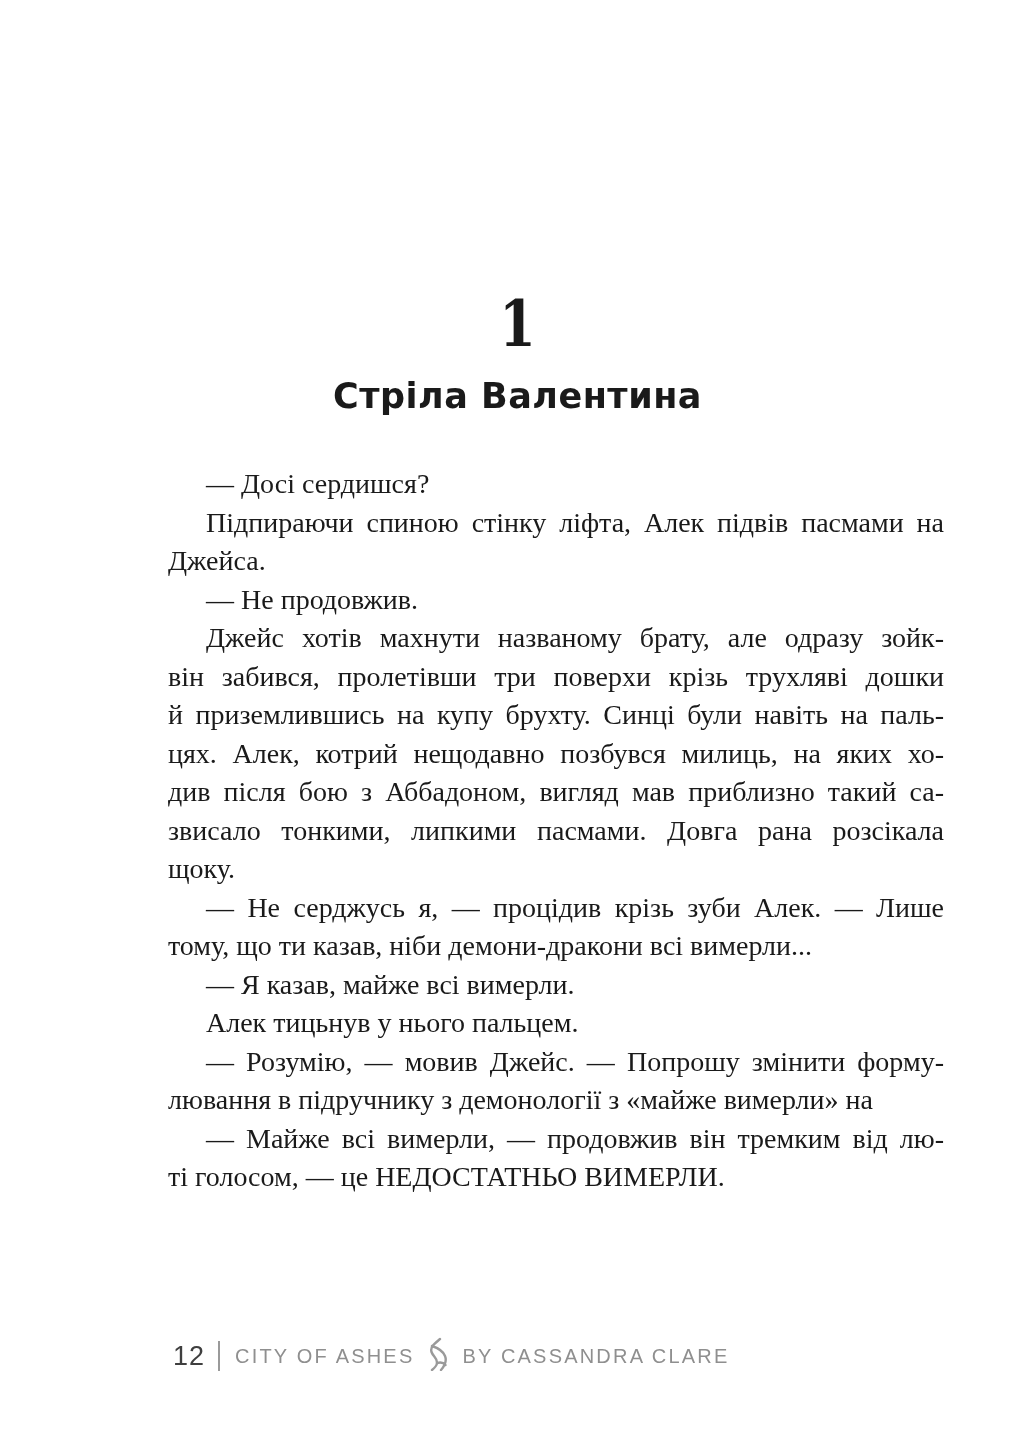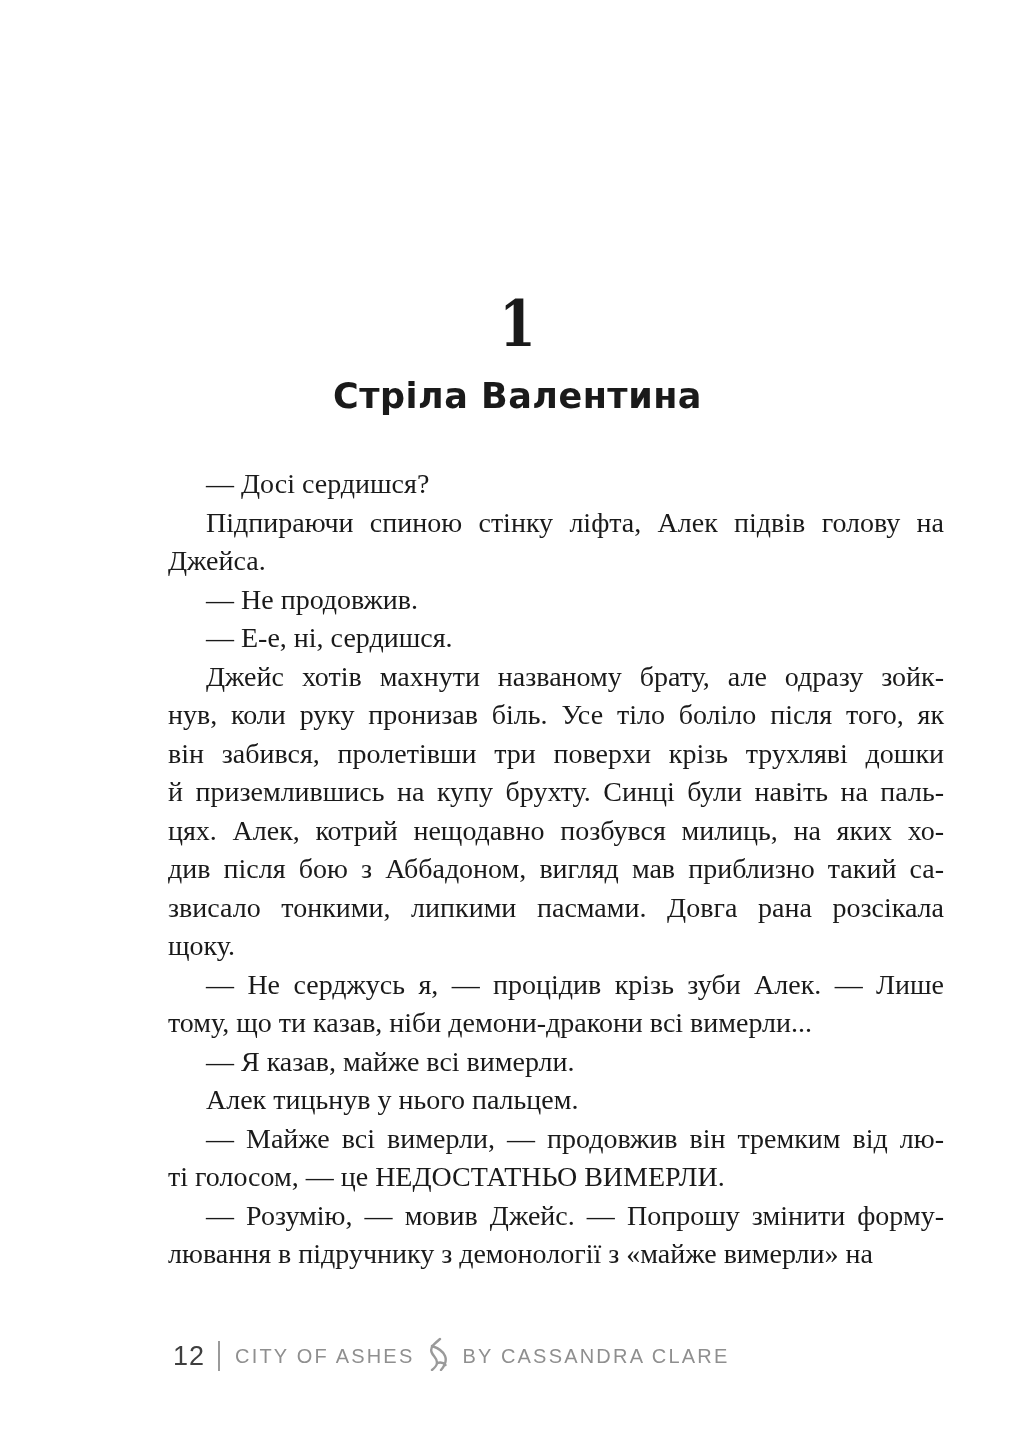--- a/index.html
+++ b/index.html
@@ -96,56 +96,52 @@
   <div class="chapter-head">
     <span class="chapter-number">1</span>
     <span class="chapter-title">Стріла Валентина</span>
   </div>
 
   <div class="body-text">
       <div class="para">
         <div class="line first">— Досі сердишся?</div>
       </div>
       <div class="para">
-        <div class="line just first">Підпираючи спиною стінку ліфта, Алек підвів голову на</div>
+        <div class="line just first">Підпираючи спиною стінку ліфта, Алек підвів пасмами на</div>
         <div class="line">Джейса.</div>
       </div>
       <div class="para">
         <div class="line first">— Не продовжив.</div>
       </div>
       <div class="para">
-        <div class="line first">— Е-е, ні, сердишся.</div>
-      </div>
-      <div class="para">
         <div class="line just first">Джейс хотів махнути названому брату, але одразу зойк-</div>
-        <div class="line just">нув, коли руку пронизав біль. Усе тіло боліло після того, як</div>
         <div class="line just">він забився, пролетівши три поверхи крізь трухляві дошки</div>
         <div class="line just">й приземлившись на купу брухту. Синці були навіть на паль-</div>
         <div class="line just">цях. Алек, котрий нещодавно позбувся милиць, на яких хо-</div>
         <div class="line just">див після бою з Аббадоном, вигляд мав приблизно такий са-</div>
         <div class="line just">звисало тонкими, липкими пасмами. Довга рана розсікала</div>
         <div class="line">щоку.</div>
       </div>
       <div class="para">
         <div class="line just first">— Не серджусь я, — процідив крізь зуби Алек. — Лише</div>
         <div class="line">тому, що ти казав, ніби демони-дракони всі вимерли...</div>
       </div>
       <div class="para">
         <div class="line first">— Я казав, майже всі вимерли.</div>
       </div>
       <div class="para">
         <div class="line first">Алек тицьнув у нього пальцем.</div>
       </div>
       <div class="para">
+        <div class="line just first">— Розумію, — мовив Джейс. — Попрошу змінити форму-</div>
+        <div class="line">лювання в підручнику з демонології з «майже вимерли» на</div>
+      </div>
+      <div class="para">
         <div class="line just first">— Майже всі вимерли, — продовжив він тремким від лю-</div>
         <div class="line">ті голосом, — це НЕДОСТАТНЬО ВИМЕРЛИ.</div>
-      </div>
-      <div class="para">
-        <div class="line just first">— Розумію, — мовив Джейс. — Попрошу змінити форму-</div>
-        <div class="line">лювання в підручнику з демонології з «майже вимерли» на</div>
       </div>
     </div>
 
   <div class="footer">
     <span class="page-num">12</span>
     <span class="footer-divider"></span>
     <span class="footer-title">CITY OF ASHES</span>
     <span class="rune">
       <svg width="28" height="34" viewBox="0 0 28 34" aria-hidden="true">
         <g fill="none" stroke="#9a9a9a" stroke-width="2.4" stroke-linecap="round">

